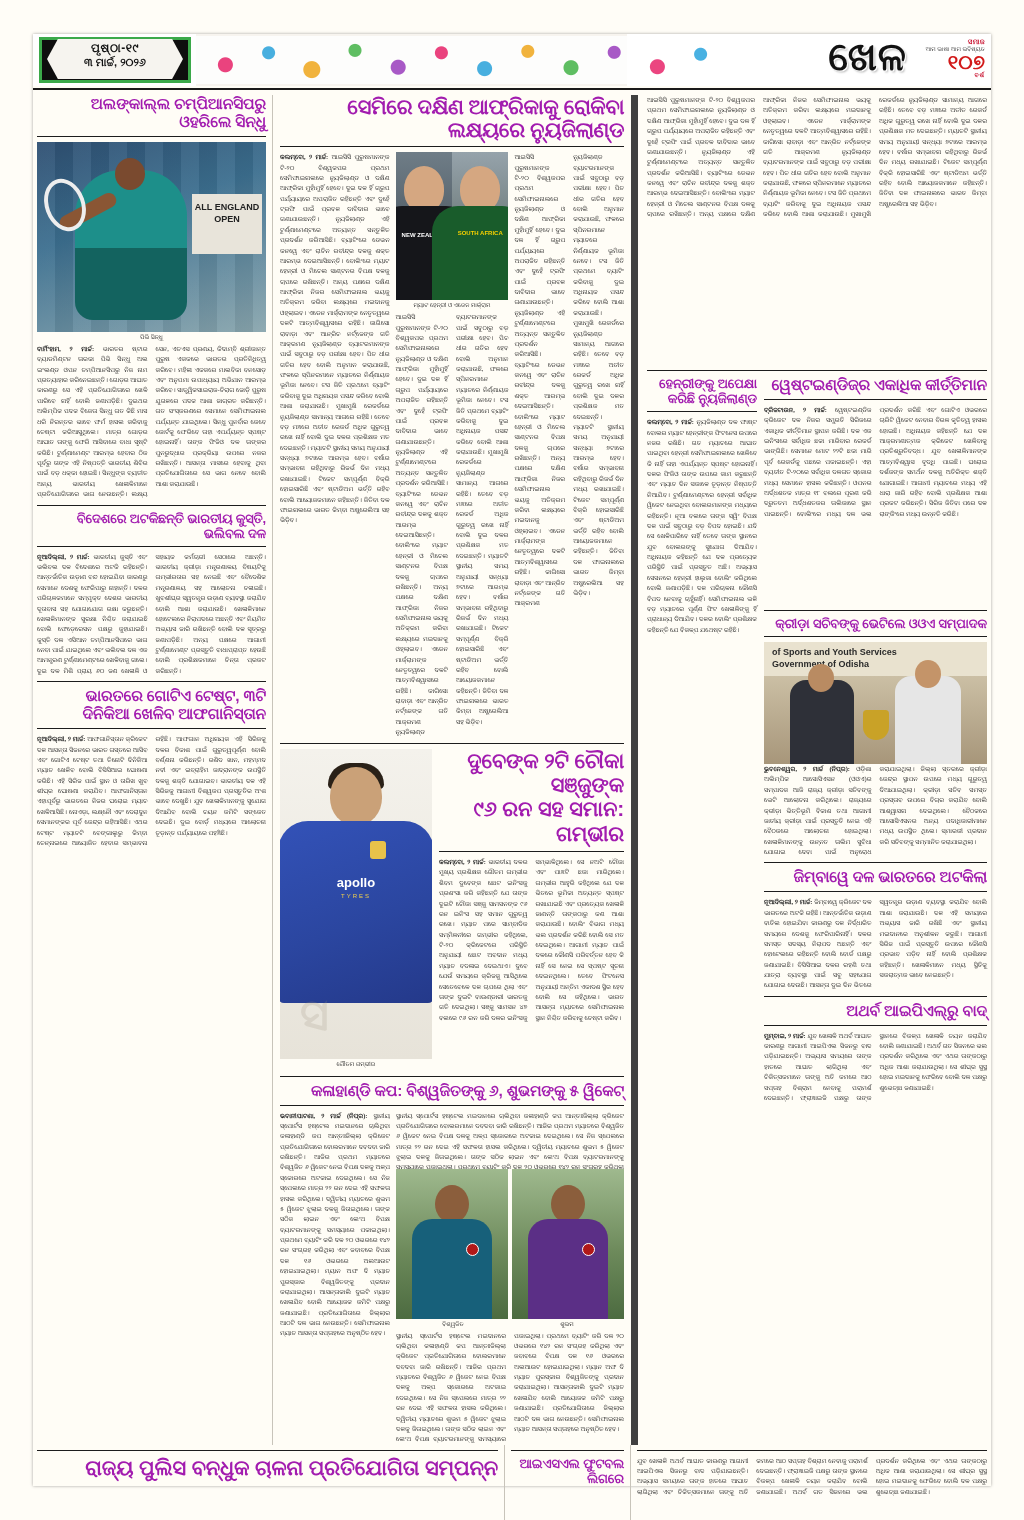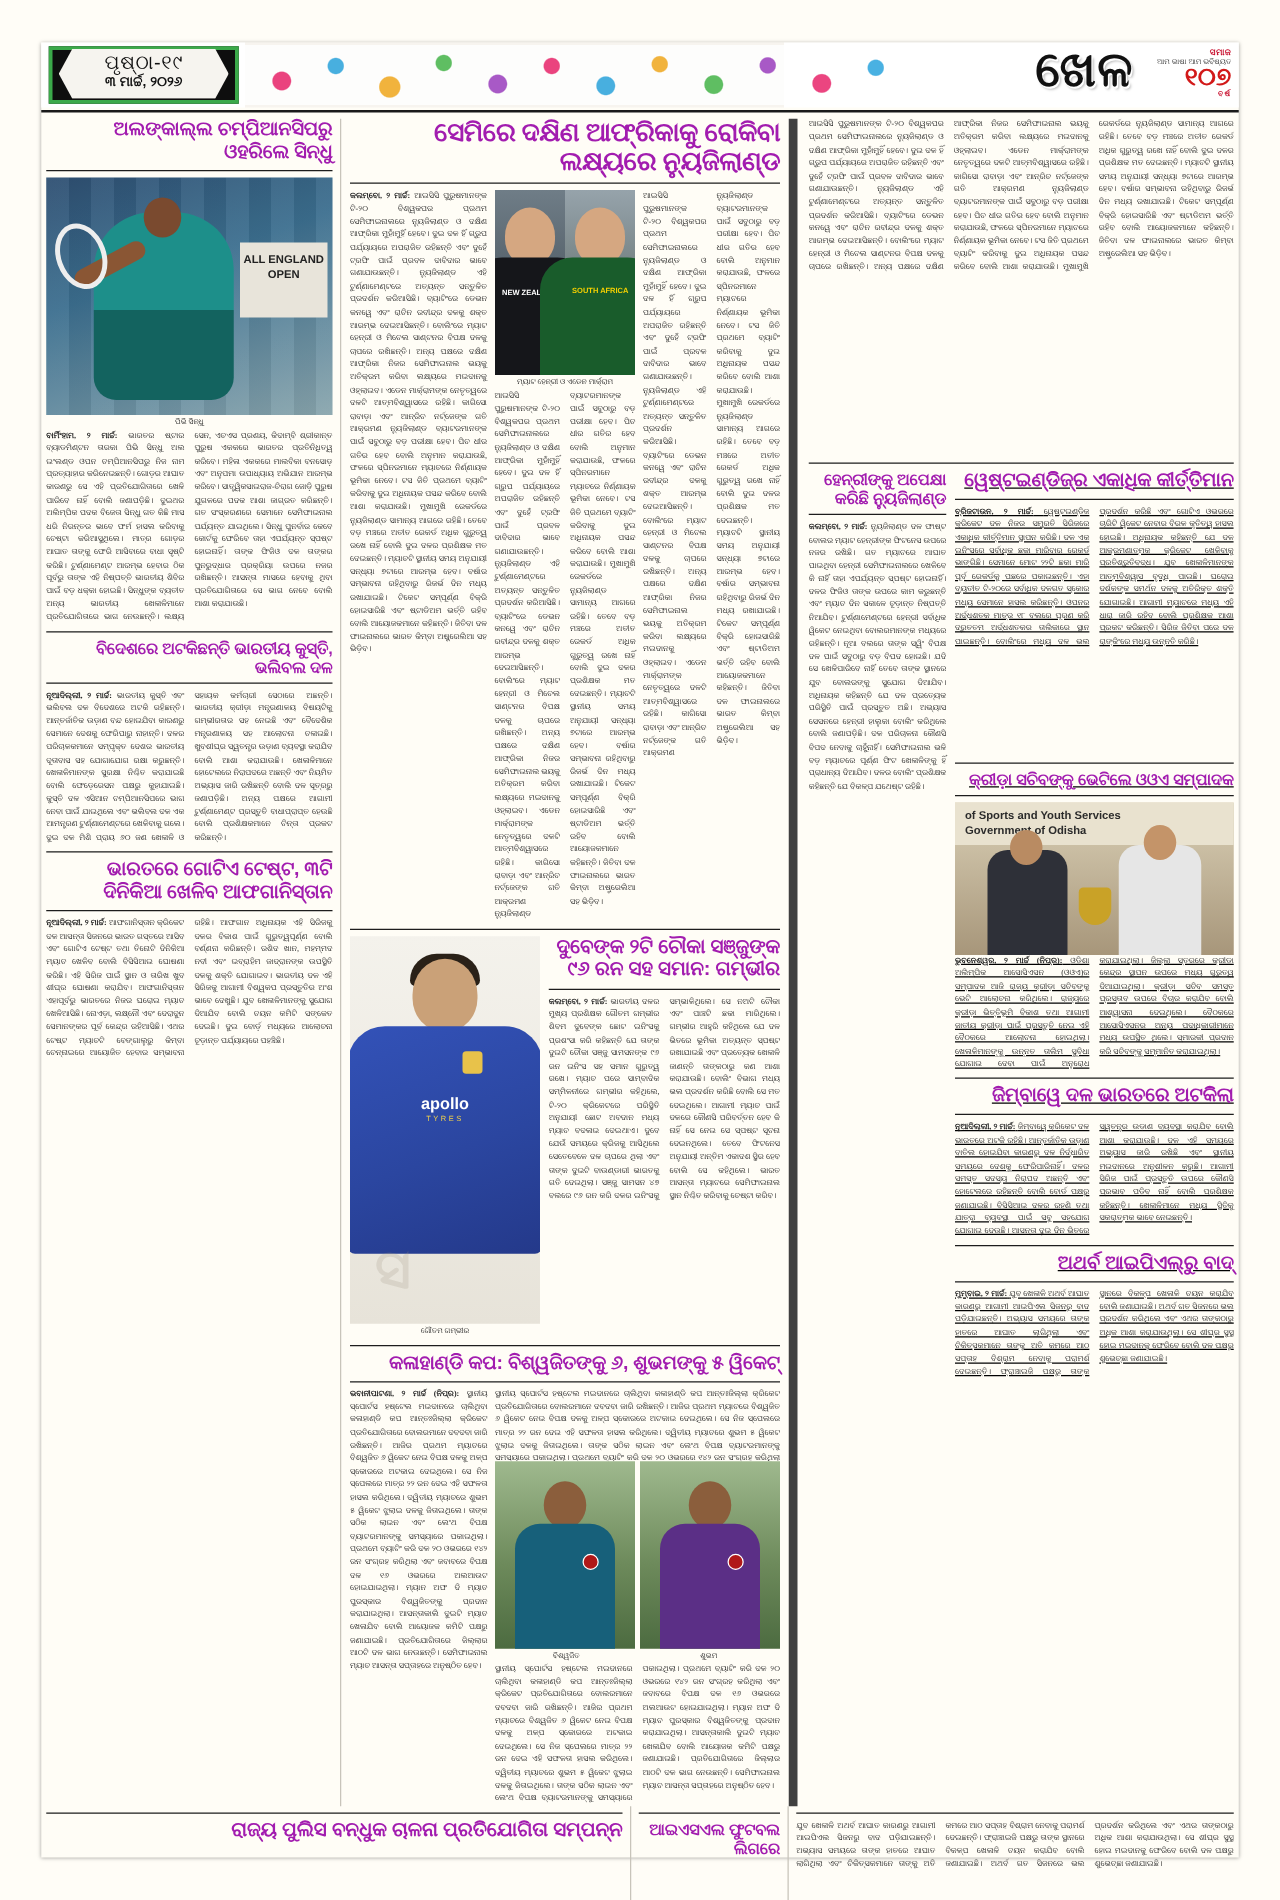--- a/index.html
+++ b/index.html
@@ -47,21 +47,21 @@
     background:#0e0e0e; border:3px solid #3ba94a;
   }
   .mh-datebubble {
     position:absolute; left:14px; top:5px; width:136px; height:40px;
     background:#f6f4ef; color:#111;
     border-radius:4px / 22px;
     clip-path:polygon(8% 0, 92% 0, 100% 50%, 92% 100%, 8% 100%, 0 50%);
     text-align:center; padding-top:3px;
     font-family:"Liberation Sans", sans-serif;
   }
-  .mh-d1 { font-size:16px; font-weight:normal; letter-spacing:.5px; line-height:1.15; }
+  .mh-d1 { font-size:12px; font-weight:bold; letter-spacing:.5px; line-height:1.15; }
   .mh-d2 { font-size:11px; font-weight:bold; line-height:1.15; }
   .mh-title {
     position:absolute; right:84px; top:1px;
     font-size:39px; font-weight:bold; letter-spacing:1px;
     color:#111;
     text-shadow:1px 1px 0 #fff, 2px 2px 2px rgba(0,0,0,.25);
     font-family:"Liberation Sans", sans-serif;
   }
   .mh-logo { position:absolute; right:6px; top:4px; width:70px; height:44px; text-align:right; }
   .mh-logo .l1 { font-size:7px; color:#c8102e; font-weight:bold; letter-spacing:.3px; }
@@ -75,21 +75,21 @@
   .col-mid  { flex:1 1 auto; padding:0 7px; }
   .col-right{ width:356px; flex:0 0 356px; padding-left:9px; border-left:7px solid #404040; }
 
   
   .hl {
     font-family:"Liberation Sans", sans-serif;
     font-weight:bold; color:#a21caf; text-align:right;
     line-height:1.16; letter-spacing:-.2px;
   }
   .hl-xl { font-size:21px; line-height:1.1; letter-spacing:-.5px; }
-  .hl-lg { font-size:16px; }
+  .hl-lg { font-size:21px; }
   .hl-md { font-size:15.5px; }
   .hl-sm { font-size:13px; }
   .rule { border-top:1px solid #1d1d1d; margin:5px 0 5px; }
 
   .body-col { column-gap:8px; }
   .bt {
     font-family:"Liberation Serif", serif;
     font-size:6.4px; line-height:1.62; text-align:justify;
     color:#1b1b1b; hyphens:auto; word-break:break-word;
   }
@@ -360,21 +360,21 @@
         <div style="display:flex; gap:7px;">
           <div style="flex:0 0 110px;">
             <div class="hl hl-sm">ହେନ୍ରୀଙ୍କୁ ଅପେକ୍ଷା</div>
             <div class="hl hl-sm">କରିଛି ନ୍ୟୁଜିଲାଣ୍ଡ</div>
             <div class="rule"></div>
             <div class="bt">
               <span class="lead">କଲମ୍ବୋ, ୨ ମାର୍ଚ୍ଚ:</span>
               <span>ନ୍ୟୁଜିଲାଣ୍ଡ ଦଳ ଫାଷ୍ଟ ବୋଲର ମ୍ୟାଟ ହେନ୍ରୀଙ୍କ ଫିଟନେସ ଉପରେ ନଜର ରଖିଛି। ଗତ ମ୍ୟାଚରେ ଆଘାତ ପାଇଥିବା ହେନ୍ରୀ ସେମିଫାଇନାଲରେ ଖେଳିବେ କି ନାହିଁ ତାହା ଏପର୍ଯ୍ୟନ୍ତ ସ୍ପଷ୍ଟ ହୋଇନାହିଁ। ଦଳର ଫିଜିଓ ତାଙ୍କ ଉପରେ କାମ କରୁଛନ୍ତି ଏବଂ ମ୍ୟାଚ ଦିନ ସକାଳେ ଚୂଡ଼ାନ୍ତ ନିଷ୍ପତ୍ତି ନିଆଯିବ। ଟୁର୍ଣ୍ଣାମେଣ୍ଟରେ ହେନ୍ରୀ ସର୍ବାଧିକ ୱିକେଟ ନେଇଥିବା ବୋଲରମାନଙ୍କ ମଧ୍ୟରେ ରହିଛନ୍ତି। ନୂଆ ବଲରେ ତାଙ୍କ ସ୍ୱିଂ ବିପକ୍ଷ ଦଳ ପାଇଁ ସବୁଠାରୁ ବଡ଼ ବିପଦ ହୋଇଛି। ଯଦି ସେ ଖେଳିପାରିବେ ନାହିଁ ତେବେ ତାଙ୍କ ସ୍ଥାନରେ ଯୁବ ବୋଲରଙ୍କୁ ସୁଯୋଗ ଦିଆଯିବ। ଅଧିନାୟକ କହିଛନ୍ତି ଯେ ଦଳ ପ୍ରତ୍ୟେକ ପରିସ୍ଥିତି ପାଇଁ ପ୍ରସ୍ତୁତ ଅଛି। ଅଭ୍ୟାସ ସେସନରେ ହେନ୍ରୀ ହାଲୁକା ବୋଲିଂ କରିଥିଲେ ବୋଲି ଜଣାପଡ଼ିଛି। ଦଳ ପରିଚାଳନା କୌଣସି ବିପଦ ନେବାକୁ ଚାହୁଁନାହିଁ। ସେମିଫାଇନାଲ ଭଳି ବଡ଼ ମ୍ୟାଚରେ ପୂର୍ଣ୍ଣ ଫିଟ ଖେଳାଳିଙ୍କୁ ହିଁ ପ୍ରାଧାନ୍ୟ ଦିଆଯିବ। ଦଳର ବୋଲିଂ ପ୍ରଶିକ୍ଷକ କହିଛନ୍ତି ଯେ ବିକଳ୍ପ ଯଥେଷ୍ଟ ରହିଛି।</span>
             </div>
           </div>
-          <div style="flex:1 1 auto;text-decoration:underline;">
+          <div style="flex:1 1 auto;">
             <div class="hl hl-md">ୱେଷ୍ଟଇଣ୍ଡିଜ୍‌ର ଏକାଧିକ କୀର୍ତ୍ତିମାନ</div>
             <div class="rule"></div>
             <div class="bt two body-col" style="height:200px; overflow:hidden;">
               <span class="lead">ବ୍ରିଜଟାଉନ, ୨ ମାର୍ଚ୍ଚ:</span>
               <span>ୱେଷ୍ଟଇଣ୍ଡିଜ କ୍ରିକେଟ ଦଳ ନିଜର ସମ୍ପ୍ରତି ସିରିଜରେ ଏକାଧିକ କୀର୍ତ୍ତିମାନ ସ୍ଥାପନ କରିଛି। ଦଳ ଏକ ଇନିଂସରେ ସର୍ବାଧିକ ଛକା ମାରିବାର ରେକର୍ଡ ଭାଙ୍ଗିଛି। ସେମାନେ ମୋଟ ୨୨ଟି ଛକା ମାରି ପୂର୍ବ ରେକର୍ଡକୁ ପଛରେ ପକାଇଛନ୍ତି। ଏହା ବ୍ୟତୀତ ଟି-୨୦ରେ ସର୍ବାଧିକ ଦଳଗତ ସ୍କୋର ମଧ୍ୟ ସେମାନେ ହାସଲ କରିଛନ୍ତି। ଓପନର ଅର୍ଦ୍ଧଶତକ ମାତ୍ର ୧୮ ବଲରେ ପୂରଣ କରି ଦ୍ରୁତତମ ଅର୍ଦ୍ଧଶତକର ତାଲିକାରେ ସ୍ଥାନ ପାଇଛନ୍ତି। ବୋଲିଂରେ ମଧ୍ୟ ଦଳ ଭଲ ପ୍ରଦର୍ଶନ କରିଛି ଏବଂ ଗୋଟିଏ ଓଭରରେ ଚାରିଟି ୱିକେଟ ନେବାର ବିରଳ କୃତିତ୍ୱ ହାସଲ ହୋଇଛି। ଅଧିନାୟକ କହିଛନ୍ତି ଯେ ଦଳ ଆକ୍ରମଣାତ୍ମକ କ୍ରିକେଟ ଖେଳିବାକୁ ପ୍ରତିଶ୍ରୁତିବଦ୍ଧ। ଯୁବ ଖେଳାଳିମାନଙ୍କ ଆତ୍ମବିଶ୍ୱାସ ବୃଦ୍ଧି ପାଇଛି। ଘରୋଇ ଦର୍ଶକଙ୍କ ସମର୍ଥନ ଦଳକୁ ଅତିରିକ୍ତ ଶକ୍ତି ଯୋଗାଇଛି। ଆଗାମୀ ମ୍ୟାଚରେ ମଧ୍ୟ ଏହି ଧାରା ଜାରି ରହିବ ବୋଲି ପ୍ରଶିକ୍ଷକ ଆଶା ପ୍ରକଟ କରିଛନ୍ତି। ସିରିଜ ଜିତିବା ପରେ ଦଳ ରାଙ୍କିଂରେ ମଧ୍ୟ ଉନ୍ନତି କରିଛି।</span>
             </div>
 
             <div class="rule"></div>
             <div class="hl hl-sm">କ୍ରୀଡ଼ା ସଚିବଙ୍କୁ ଭେଟିଲେ ଓଓଏ ସମ୍ପାଦକ</div>
             <div class="rule"></div>

